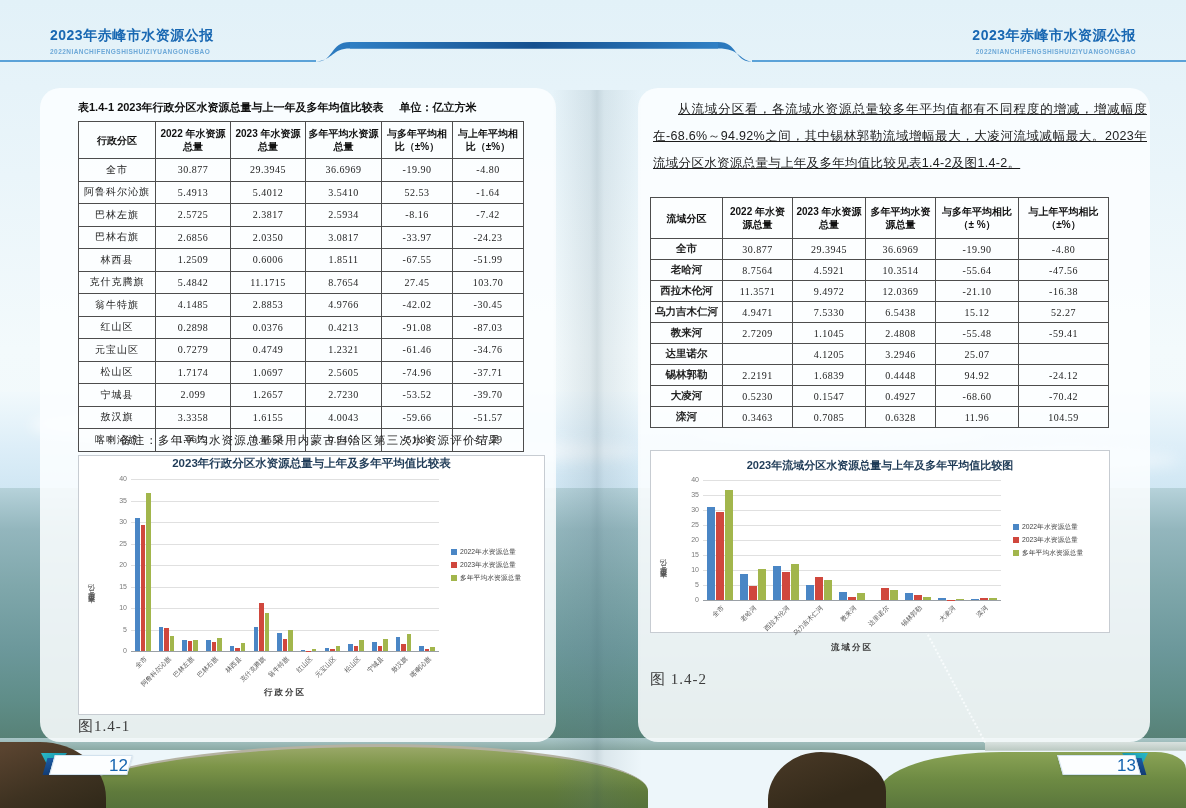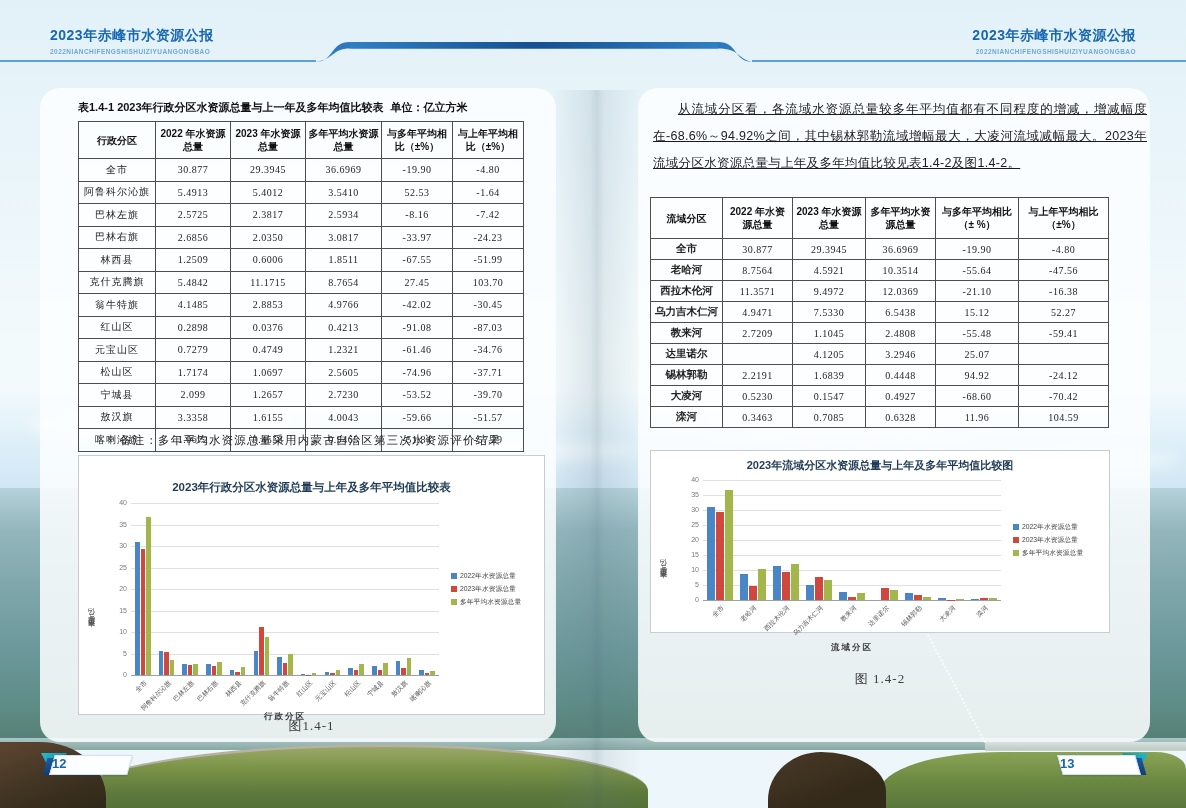--- a/index.html
+++ b/index.html
@@ -43,26 +43,26 @@
   
   .swoosh{position:absolute;left:0;top:0;}
   .hdr{position:absolute;top:27px;}
   .hdr-l{left:50px;text-align:left;}
   .hdr-r{right:50px;text-align:right;}
   .hdr-title{font-size:14px;font-weight:bold;color:#1867b2;letter-spacing:.5px;}
   .hdr-sub{font-size:6.5px;color:#6ea9d8;letter-spacing:.45px;margin-top:3px;font-weight:bold;}
 
   
   .tbl-cap{position:absolute;font-size:11px;font-weight:bold;color:#101010;white-space:nowrap;}
-  .tbl-cap .unit{margin-left:7px;}
+  .tbl-cap .unit{margin-left:16px;}
   .note{position:absolute;font-family:"Liberation Serif",serif;font-size:11.5px;color:#222;letter-spacing:1.2px;}
   .para{position:absolute;font-size:12.5px;line-height:27px;color:#1c1c1c;text-indent:2em;
         letter-spacing:.3px;text-align:justify;}
-  .figcap{position:absolute;font-family:"Liberation Serif",serif;font-size:13px;color:#3d3d3d;
-          letter-spacing:1px;text-align:center;}
+  .figcap{position:absolute;font-family:"Liberation Serif",serif;font-size:15px;color:#3d3d3d;
+          letter-spacing:1px;text-align:left;}
 
   
   table.dt{position:absolute;border-collapse:collapse;table-layout:fixed;background:rgba(255,255,255,.35);}
   table.dt th,table.dt td{border:1px solid #4d4d4d;text-align:center;vertical-align:middle;padding:1px 2px;}
   table.dt th{font-size:10px;font-weight:bold;color:#111;line-height:13px;}
   table.dt td{font-family:"Liberation Serif",serif;font-size:10px;color:#222;letter-spacing:.5px;}
   #table1 th{height:34px;}
   #table1 td{height:19.5px;}
   #table2 th{height:38px;}
   #table2 td{height:18px;}
@@ -87,21 +87,21 @@
   .ct-legend{position:absolute;display:flex;flex-direction:column;justify-content:center;gap:3px;}
   .lg-item{display:flex;align-items:center;gap:3px;font-size:6.8px;color:#444;white-space:nowrap;}
   .lg-sw{width:6px;height:6px;display:inline-block;flex:0 0 auto;}
 
   
   .badge{position:absolute;width:104px;height:28px;}
   .b-tri{position:absolute;width:26px;height:20px;}
   .b-navy{position:absolute;width:74px;height:17px;background:linear-gradient(180deg,#1b5ba5,#123c74);}
   .b-white{position:absolute;width:76px;height:18px;background:#fcfeff;border:1px solid #d2e2ee;
            box-shadow:0 1px 2px rgba(30,60,90,.25);}
-  .b-num{position:absolute;width:76px;text-align:left;font-size:13px;font-weight:bold;color:#1565b0;}
+  .b-num{position:absolute;width:76px;text-align:right;font-size:17px;font-weight:normal;color:#1565b0;}
 </style>
 </head>
 <body>
 
 <div class="stage">
 
   <div class="bg-top"></div>
   <div class="bg-sky"></div>
   <div class="cloud" style="left:30px;top:412px;width:260px;height:26px;"></div>
   <div class="cloud" style="left:340px;top:440px;width:300px;height:22px;opacity:.7;"></div>
@@ -271,21 +271,21 @@
           <td>0.9465</td>
           <td>-51.84</td>
           <td>-57.29</td>
         </tr>
       </tbody>
     </table>
 
   <div class="note" style="left:120px;top:433px;">备注：多年平均水资源总量采用内蒙古自治区第三次水资源评价结果</div>
 
   <div class="chartbox" id="chart1" style="left:78px;top:455px;width:467px;height:260px;">
-      <div class="ct-title" style="margin-top: 24px; font-size: 11.5px;">2023年行政分区水资源总量与上年及多年平均值比较表</div>
+      <div class="ct-title" style="margin-top: 0; font-size: 11.5px;">2023年行政分区水资源总量与上年及多年平均值比较表</div>
       <div class="ct-body" style="position: relative;">
         <div class="ct-plot" style="left: 52px; top: 8px; width: 308px; height: 172px;">
           <div class="ytick" style="left: -24px; top: 168px;">0</div>
           <div class="gridline" style="top: 150.5px;"></div>
           <div class="ytick" style="left: -24px; top: 146.5px;">5</div>
           <div class="gridline" style="top: 129px;"></div>
           <div class="ytick" style="left: -24px; top: 125px;">10</div>
           <div class="gridline" style="top: 107.5px;"></div>
           <div class="ytick" style="left: -24px; top: 103.5px;">15</div>
           <div class="gridline" style="top: 86px;"></div>

